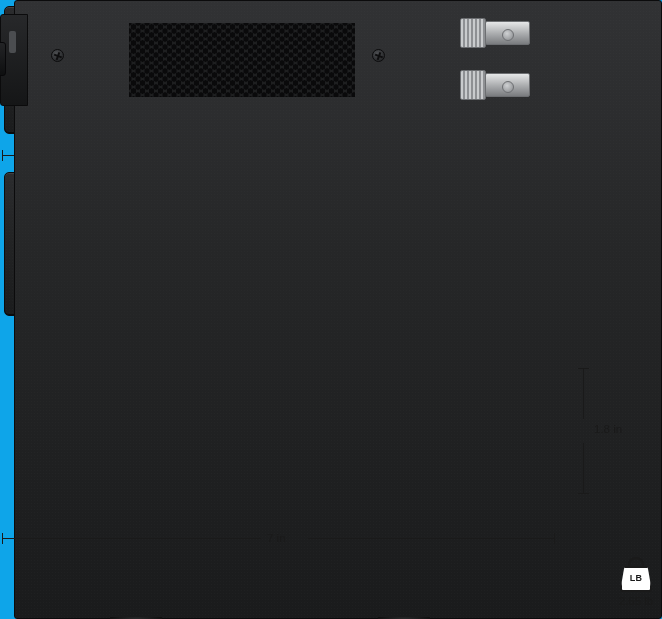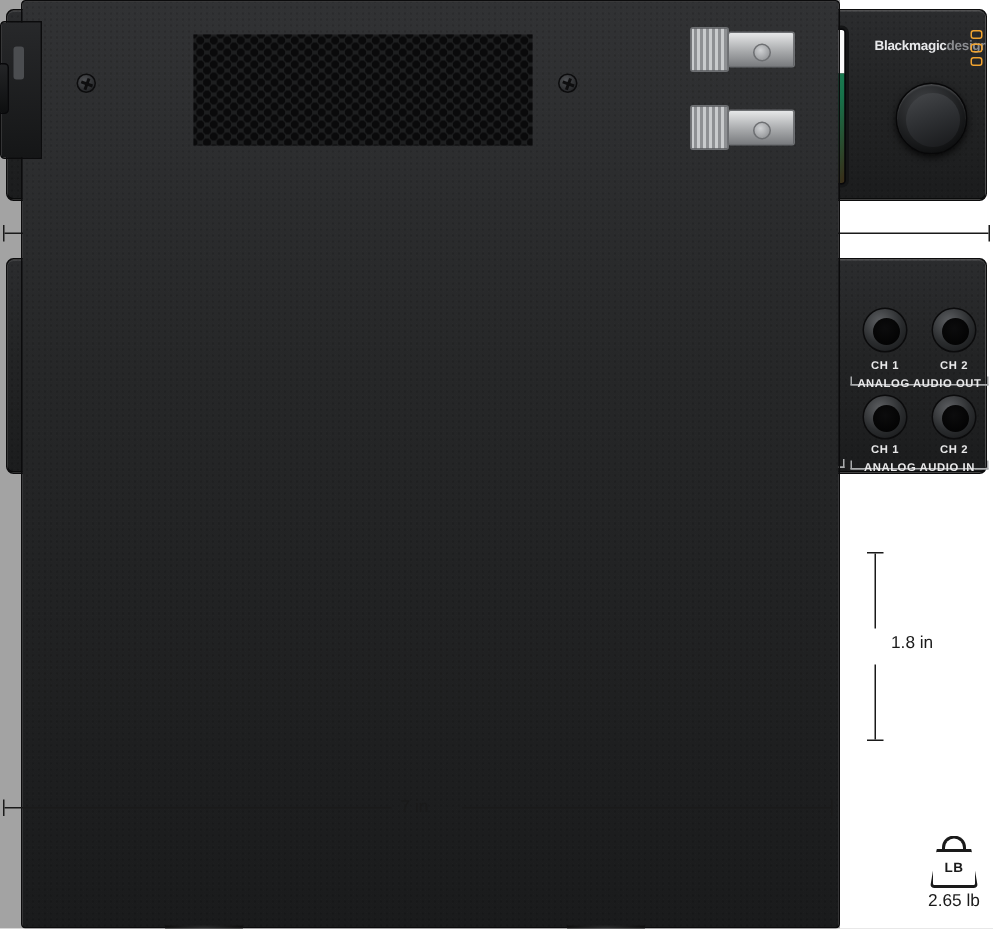--- a/index.html
+++ b/index.html
@@ -3,21 +3,21 @@
 <meta charset="utf-8">
 <style>
   * { box-sizing: border-box; }
   html, body {
     margin: 0; padding: 0;
     width: 662px; height: 619px;
     background: #ffffff;
     font-family: "Liberation Sans", sans-serif;
     overflow: hidden;
   }
-  #stage { position: relative; width: 560px; height: 619px; background: #a3a3a3; text-decoration: underline; }
+  #stage { position: relative; width: 662px; height: 619px; background: #0ea5e9; text-decoration: underline; }
 
   
   .panel {
     position: absolute;
     background: linear-gradient(180deg,#2b2c2e 0%, #232425 45%, #1b1c1d 100%);
     border-radius: 5px;
     border: 1px solid #0c0c0d;
     box-shadow: inset 0 1px 0 rgba(255,255,255,.10), inset 0 -1px 0 rgba(0,0,0,.6);
   }
   .noise { position:absolute; inset:0; border-radius:inherit; opacity:.5;

